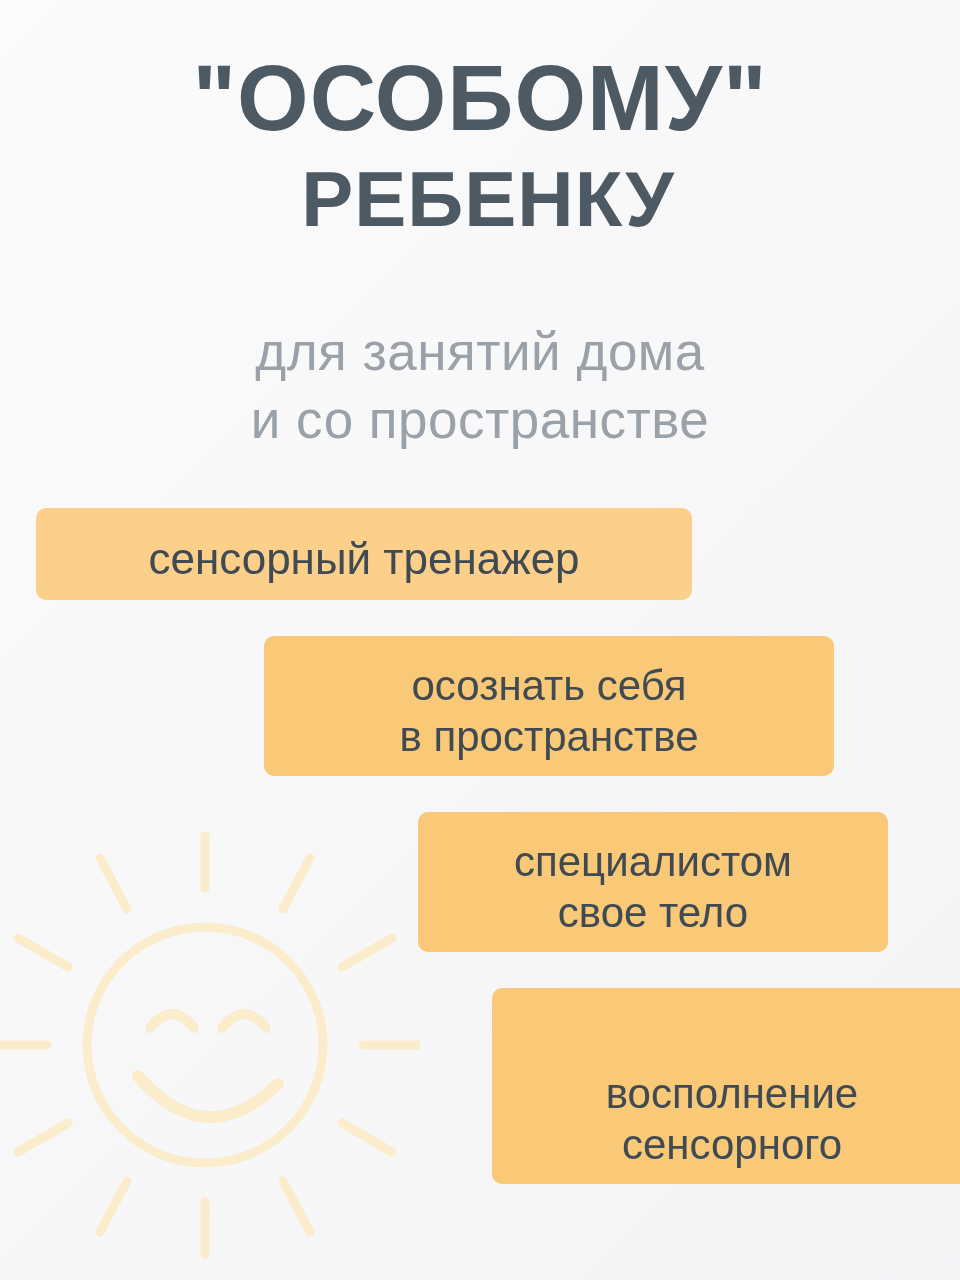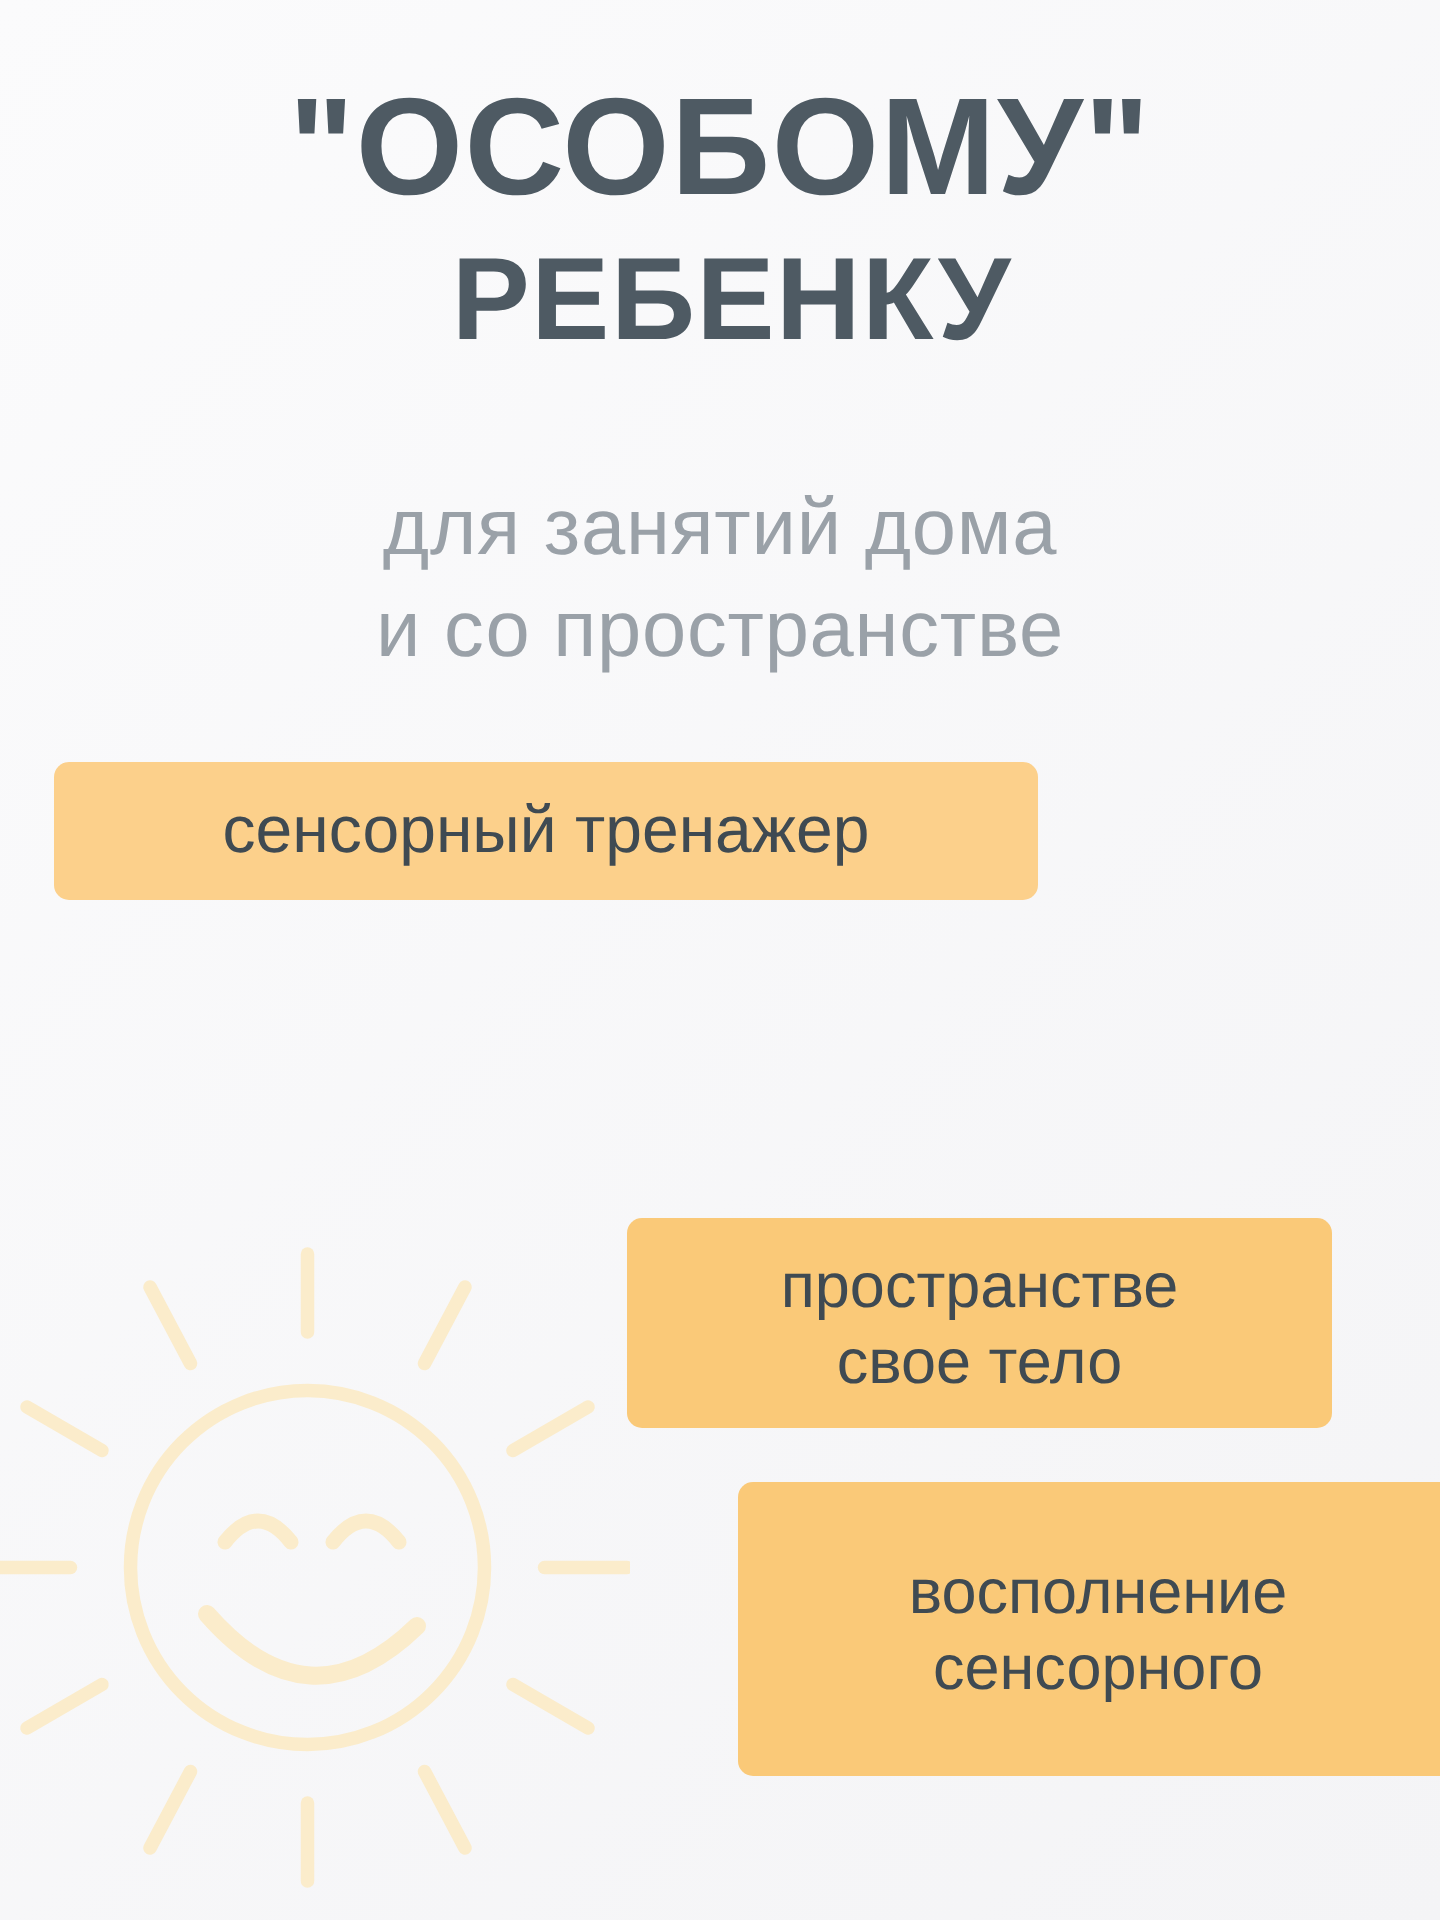--- a/index.html
+++ b/index.html
@@ -77,21 +77,21 @@
   
   .chip {
     position: absolute;
     background: #fac978;
     border-radius: 10px;
     color: #3f4a52;
     font-size: 42px;
     line-height: 1.22;
     text-align: center;
     display: flex;
-    align-items: center;
+    align-items: flex-end;
     justify-content: center;
     box-sizing: border-box;
     padding: 14px 22px;
   }
   .chip span { display: block; width: 100%; }
 
   .chip-1 { left: 36px;  top: 508px;  width: 656px; height: 92px;  background: #fcd08b; font-size: 44px; }
   .chip-2 { left: 264px; top: 636px;  width: 570px; height: 140px; }
   .chip-3 { left: 418px; top: 812px;  width: 470px; height: 140px; }
   .chip-4 { left: 492px; top: 988px;  width: 480px; height: 196px; }
@@ -134,24 +134,30 @@
 
   <div class="subtitle">
     <span>для занятий дома</span>
     <span>и со пространстве</span>
   </div>
 
   <div class="chip chip-1">
     <span>сенсорный тренажер</span>
   </div>
 
+  <div class="chip chip-2">
+    <span>
+      <span style="display:block">осознать себя</span>
+      <span style="display:block">в пространстве</span>
+    </span>
+  </div>
 
   <div class="chip chip-3">
     <span>
-      <span style="display:block">пространстве</span>
+      <span style="display:block">специалистом</span>
       <span style="display:block">свое тело</span>
     </span>
   </div>
 
   <div class="chip chip-4">
     <span>
       <span style="display:block">восполнение</span>
       <span style="display:block">сенсорного</span>
     </span>
   </div>

